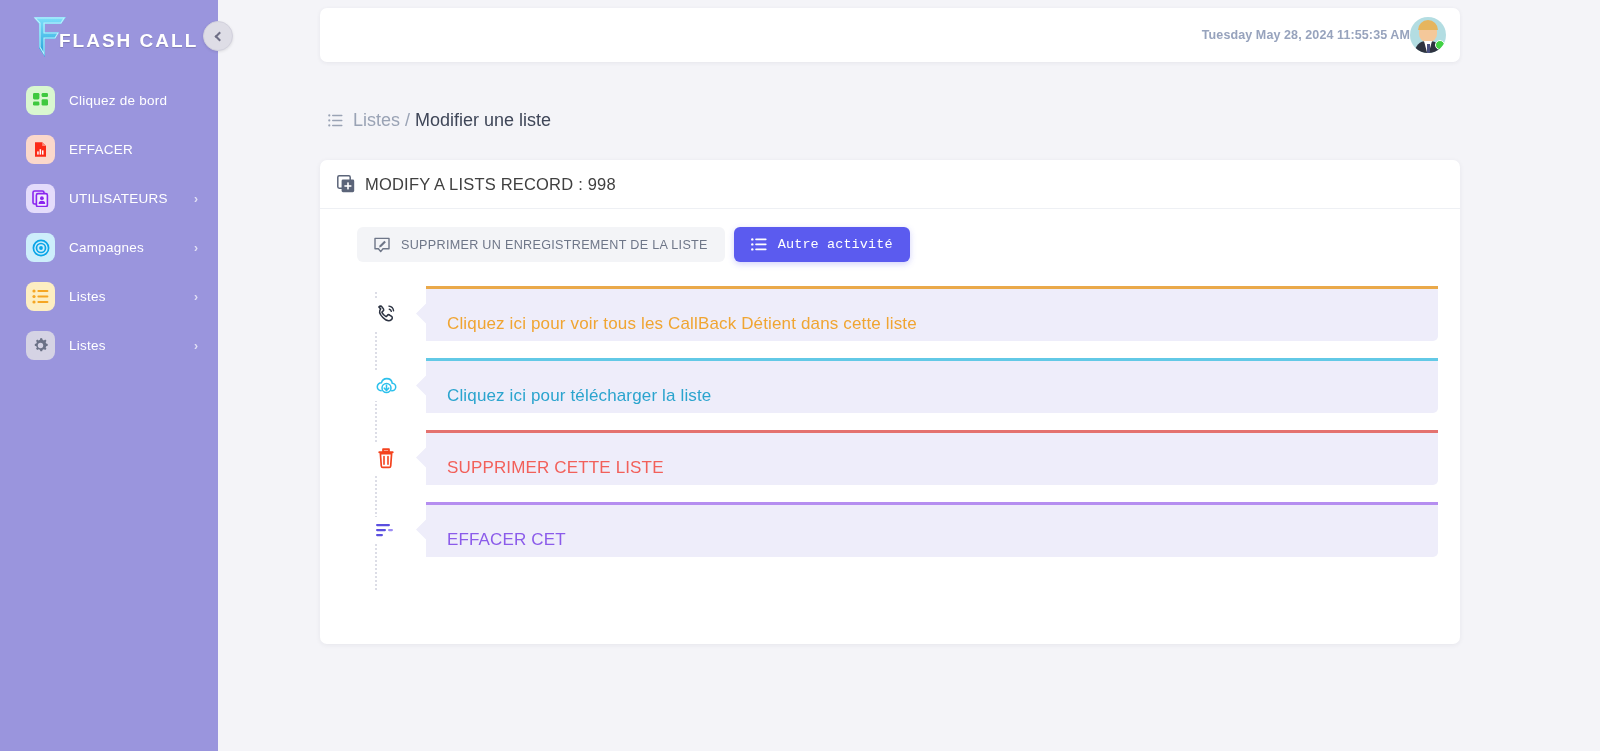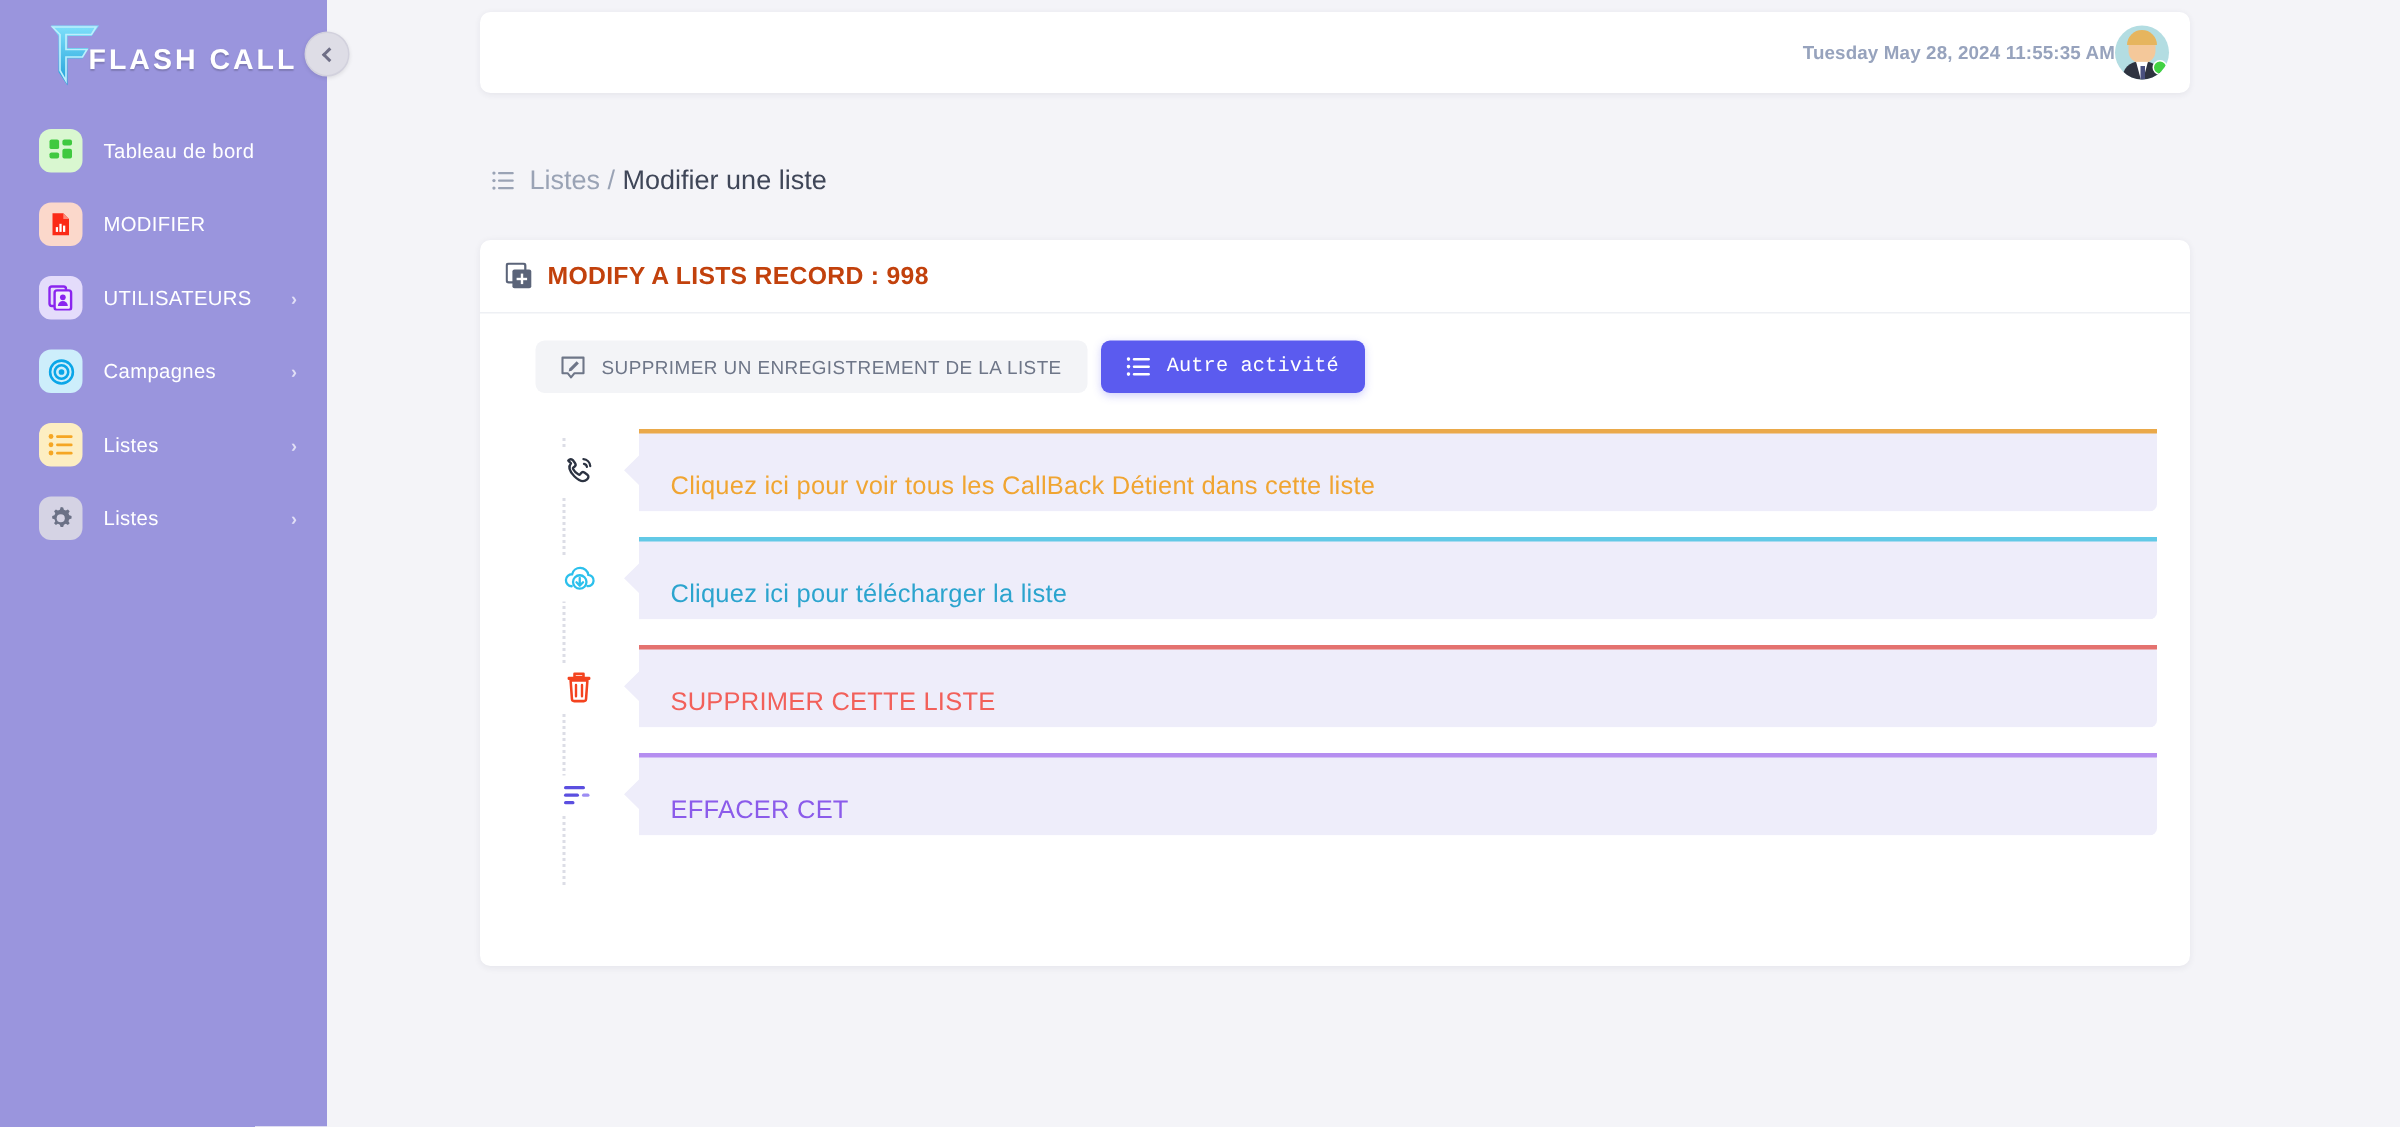--- a/index.html
+++ b/index.html
@@ -184,23 +184,23 @@
     height: 484px;
   }
   .card-head {
     height: 49px;
     display: flex; align-items: center;
     padding-left: 17px;
     border-bottom: 1px solid #eef0f4;
   }
   .card-head-ico { margin-right: 10px; display: flex; }
   .card-title {
-    color: #c2410c;
+    color: #404040;
     font-size: 16.5px;
-    font-weight: 700;
+    font-weight: 400;
     letter-spacing: .2px;
   }
   .card-body { padding: 18px 22px 0 37px; }
 
   
   .tabs { display: flex; align-items: center; gap: 9px; }
   .tab {
     display: flex; align-items: center;
     height: 35px;
     border-radius: 6px;
@@ -321,34 +321,34 @@
 
       <div class="nav-item">
         <span class="nav-ico" style="background:#d9f7d0">
           <svg width="17" height="17" viewBox="0 0 17 17">
             <rect x="1" y="1" width="6.4" height="6.4" rx="1.3" fill="#3fc93f"></rect>
             <rect x="9.6" y="1" width="6.4" height="4" rx="1.3" fill="#3fc93f"></rect>
             <rect x="1" y="9.6" width="6.4" height="4" rx="1.3" fill="#3fc93f"></rect>
             <rect x="9.6" y="7.2" width="6.4" height="6.4" rx="1.3" fill="#3fc93f"></rect>
           </svg>
         </span>
-        <span class="nav-label">Tableau de bord</span>
+        <span class="nav-label">Cliquez de bord</span>
       </div>
 
       <div class="nav-item">
         <span class="nav-ico" style="background:#fbd8cb">
           <svg width="17" height="17" viewBox="0 0 17 17">
             <path d="M3 1.2 h7.2 L14 5 v10.8 H3 Z" fill="#fb2a17"></path>
             <path d="M10.2 1.2 L14 5 h-3.8 Z" fill="#ff8a78"></path>
             <rect x="5.2" y="10.4" width="1.5" height="3.2" fill="#fff"></rect>
             <rect x="7.6" y="8.2" width="1.5" height="5.4" fill="#fff"></rect>
             <rect x="10" y="9.4" width="1.5" height="4.2" fill="#fff"></rect>
           </svg>
         </span>
-        <span class="nav-label">MODIFIER</span>
+        <span class="nav-label">EFFACER</span>
       </div>
 
       <div class="nav-item">
         <span class="nav-ico" style="background:#e4dcfb">
           <svg width="17" height="17" viewBox="0 0 17 17">
             <rect x="1" y="1" width="11" height="13" rx="1.6" fill="none" stroke="#8a25ef" stroke-width="1.6"></rect>
             <rect x="4.4" y="3.6" width="11" height="13" rx="1.6" fill="#f2ecfe" stroke="#8a25ef" stroke-width="1.6"></rect>
             <circle cx="9.9" cy="8.2" r="1.9" fill="#8a25ef"></circle>
             <path d="M6.6 14 a3.3 3.3 0 0 1 6.6 0 Z" fill="#8a25ef"></path>
           </svg>

